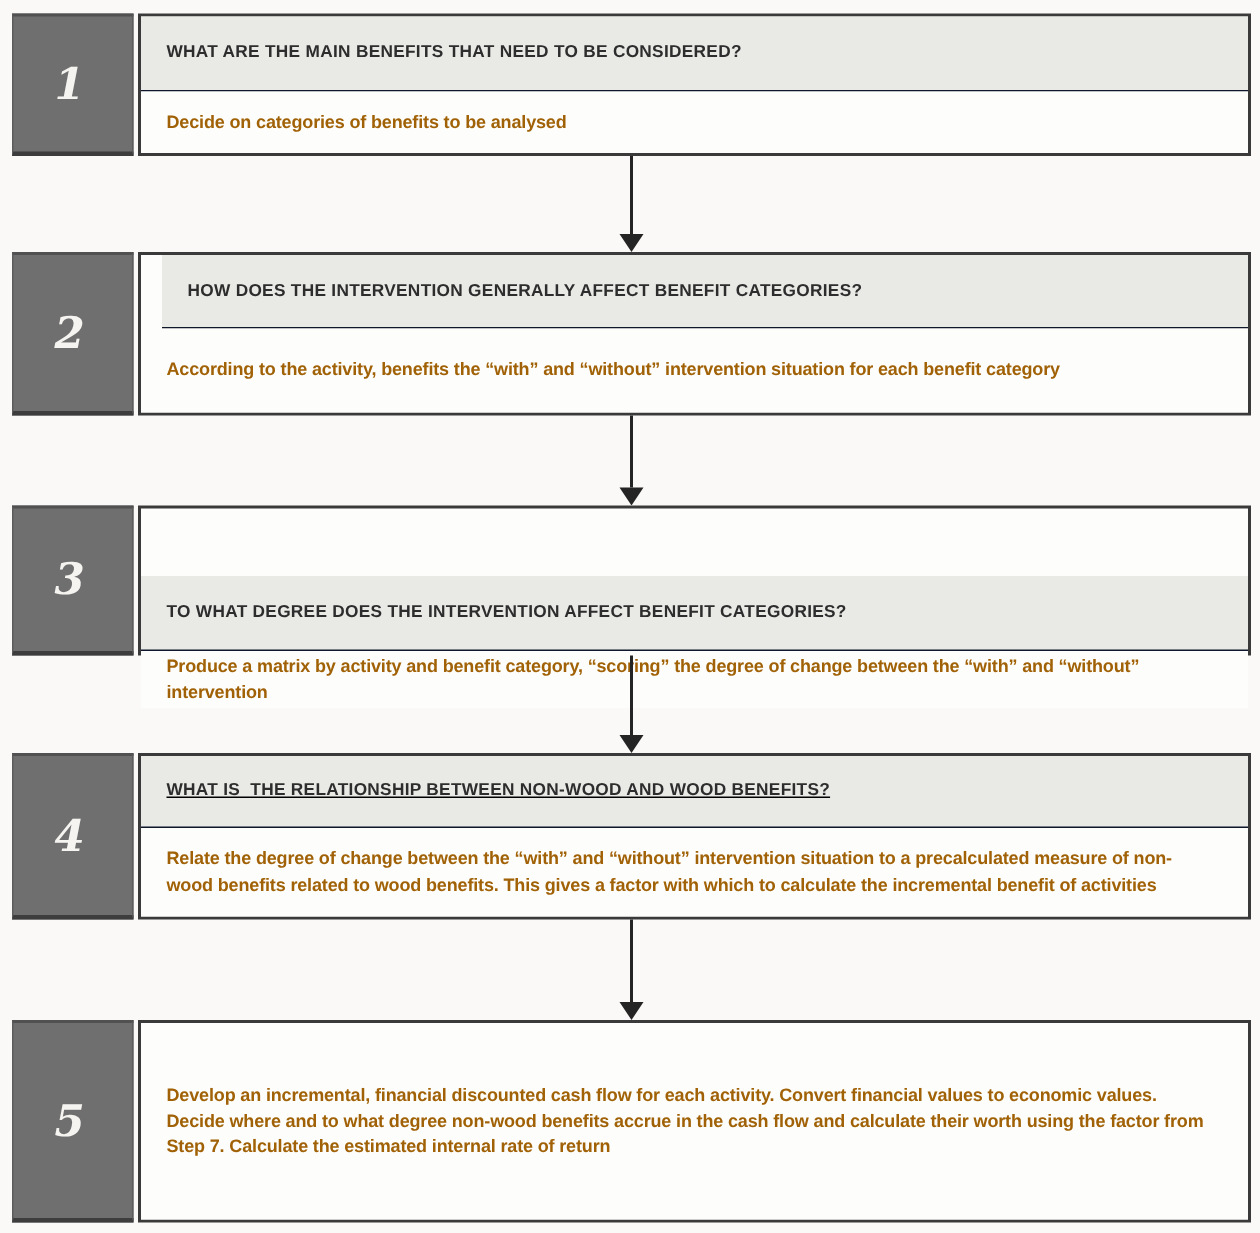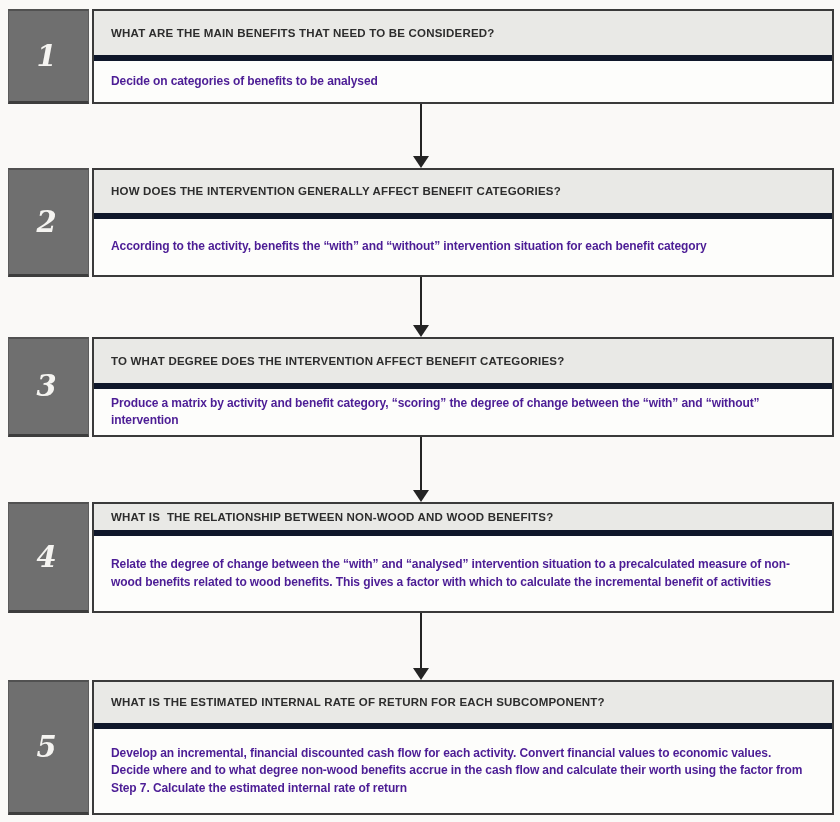--- a/index.html
+++ b/index.html
@@ -52,21 +52,21 @@
     bottom: 0;
     border: 2px solid #3a3a3a;
     box-sizing: border-box;
     display: flex;
     flex-direction: column;
     background: #fdfdfb;
   }
   .q-band {
     flex: none;
     background: #e9e9e6;
-    border-bottom: 6px solid #0f172a;
+    border-bottom: 1px solid #0f172a;
     display: flex;
     align-items: center;
     padding: 0 16px 0 17px;
     box-sizing: border-box;
     text-align: right;
   }
   .a-band {
     flex: 1;
     background: #fdfdfb;
     display: flex;
@@ -78,34 +78,34 @@
     font-size: 11.5px;
     font-weight: bold;
     color: #2d2d2d;
     letter-spacing: 0.2px;
     white-space: pre-wrap;
     line-height: 1.3;
   }
   .a-text {
     font-size: 12px;
     font-weight: bold;
-    color: #4c1d95;
+    color: #a16207;
     letter-spacing: -0.1px;
     white-space: pre-wrap;
     line-height: 1.42;
   }
   
   .step-1 { top: 9px;   height: 95px; }
   .step-1 .q-band { height: 50px; }
   .step-2 { top: 168px; height: 109px; }
-  .step-2 .q-band { height: 49px; }
+  .step-2 .q-band { height: 49px; margin-left: 14px; }
   .step-3 { top: 337px; height: 100px; }
-  .step-3 .q-band { height: 50px; }
+  .step-3 .q-band { height: 50px; margin-top: 45px; }
   .step-4 { top: 502px; height: 111px; }
-  .step-4 .q-band { height: 32px; }
+  .step-4 .q-band { height: 48px; text-decoration: underline; }
   .step-5 { top: 680px; height: 135px; }
   .step-5 .q-band { height: 47px; }
   
   .arrow {
     position: absolute;
     left: 412px;
     width: 18px;
     display: flex;
     flex-direction: column;
     align-items: center;
@@ -191,37 +191,34 @@
 
   <div class="step step-4">
     <div class="num-block">
       <span class="numeral">4</span>
     </div>
     <div class="text-box">
       <div class="q-band">
         <span class="q-text">WHAT IS  THE RELATIONSHIP BETWEEN NON-WOOD AND WOOD BENEFITS?</span>
       </div>
       <div class="a-band">
-        <span class="a-text">Relate the degree of change between the “with” and “analysed” intervention situation to a precalculated measure of non-wood benefits related to wood benefits. This gives a factor with which to calculate the incremental benefit of activities</span>
+        <span class="a-text">Relate the degree of change between the “with” and “without” intervention situation to a precalculated measure of non-wood benefits related to wood benefits. This gives a factor with which to calculate the incremental benefit of activities</span>
       </div>
     </div>
   </div>
 
   <div class="arrow arrow-4">
     <div class="shaft"></div>
     <div class="head"></div>
   </div>
 
   <div class="step step-5">
     <div class="num-block">
       <span class="numeral">5</span>
     </div>
     <div class="text-box">
-      <div class="q-band">
-        <span class="q-text">WHAT IS THE ESTIMATED INTERNAL RATE OF RETURN FOR EACH SUBCOMPONENT?</span>
-      </div>
       <div class="a-band">
         <span class="a-text">Develop an incremental, financial discounted cash flow for each activity. Convert financial values to economic values. Decide where and to what degree non-wood benefits accrue in the cash flow and calculate their worth using the factor from Step 7. Calculate the estimated internal rate of return</span>
       </div>
     </div>
   </div>
 
 </div>
 
 </body></html>

